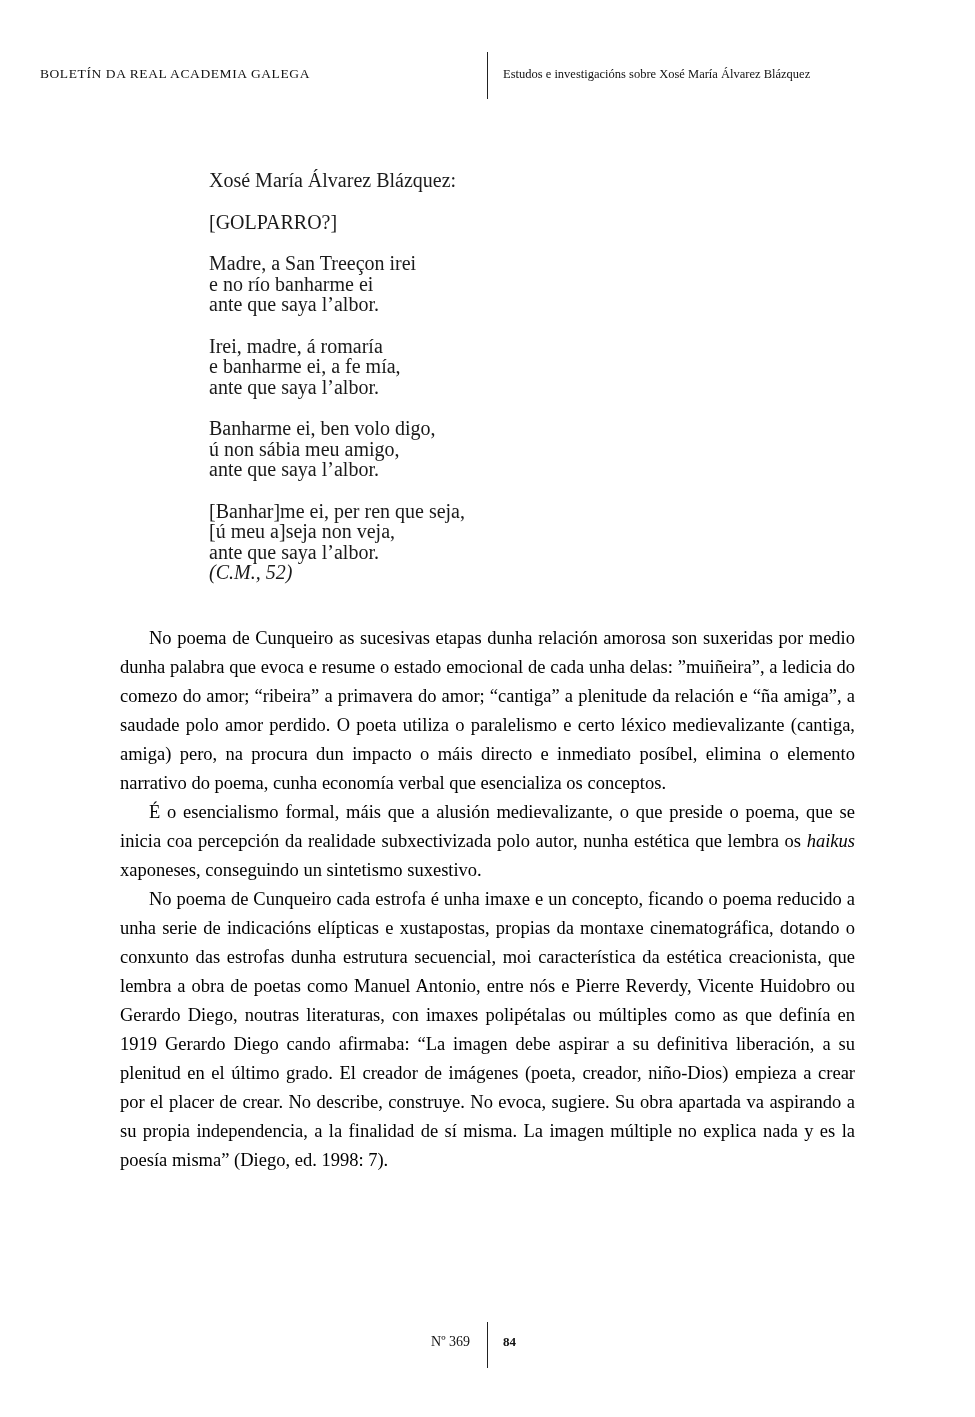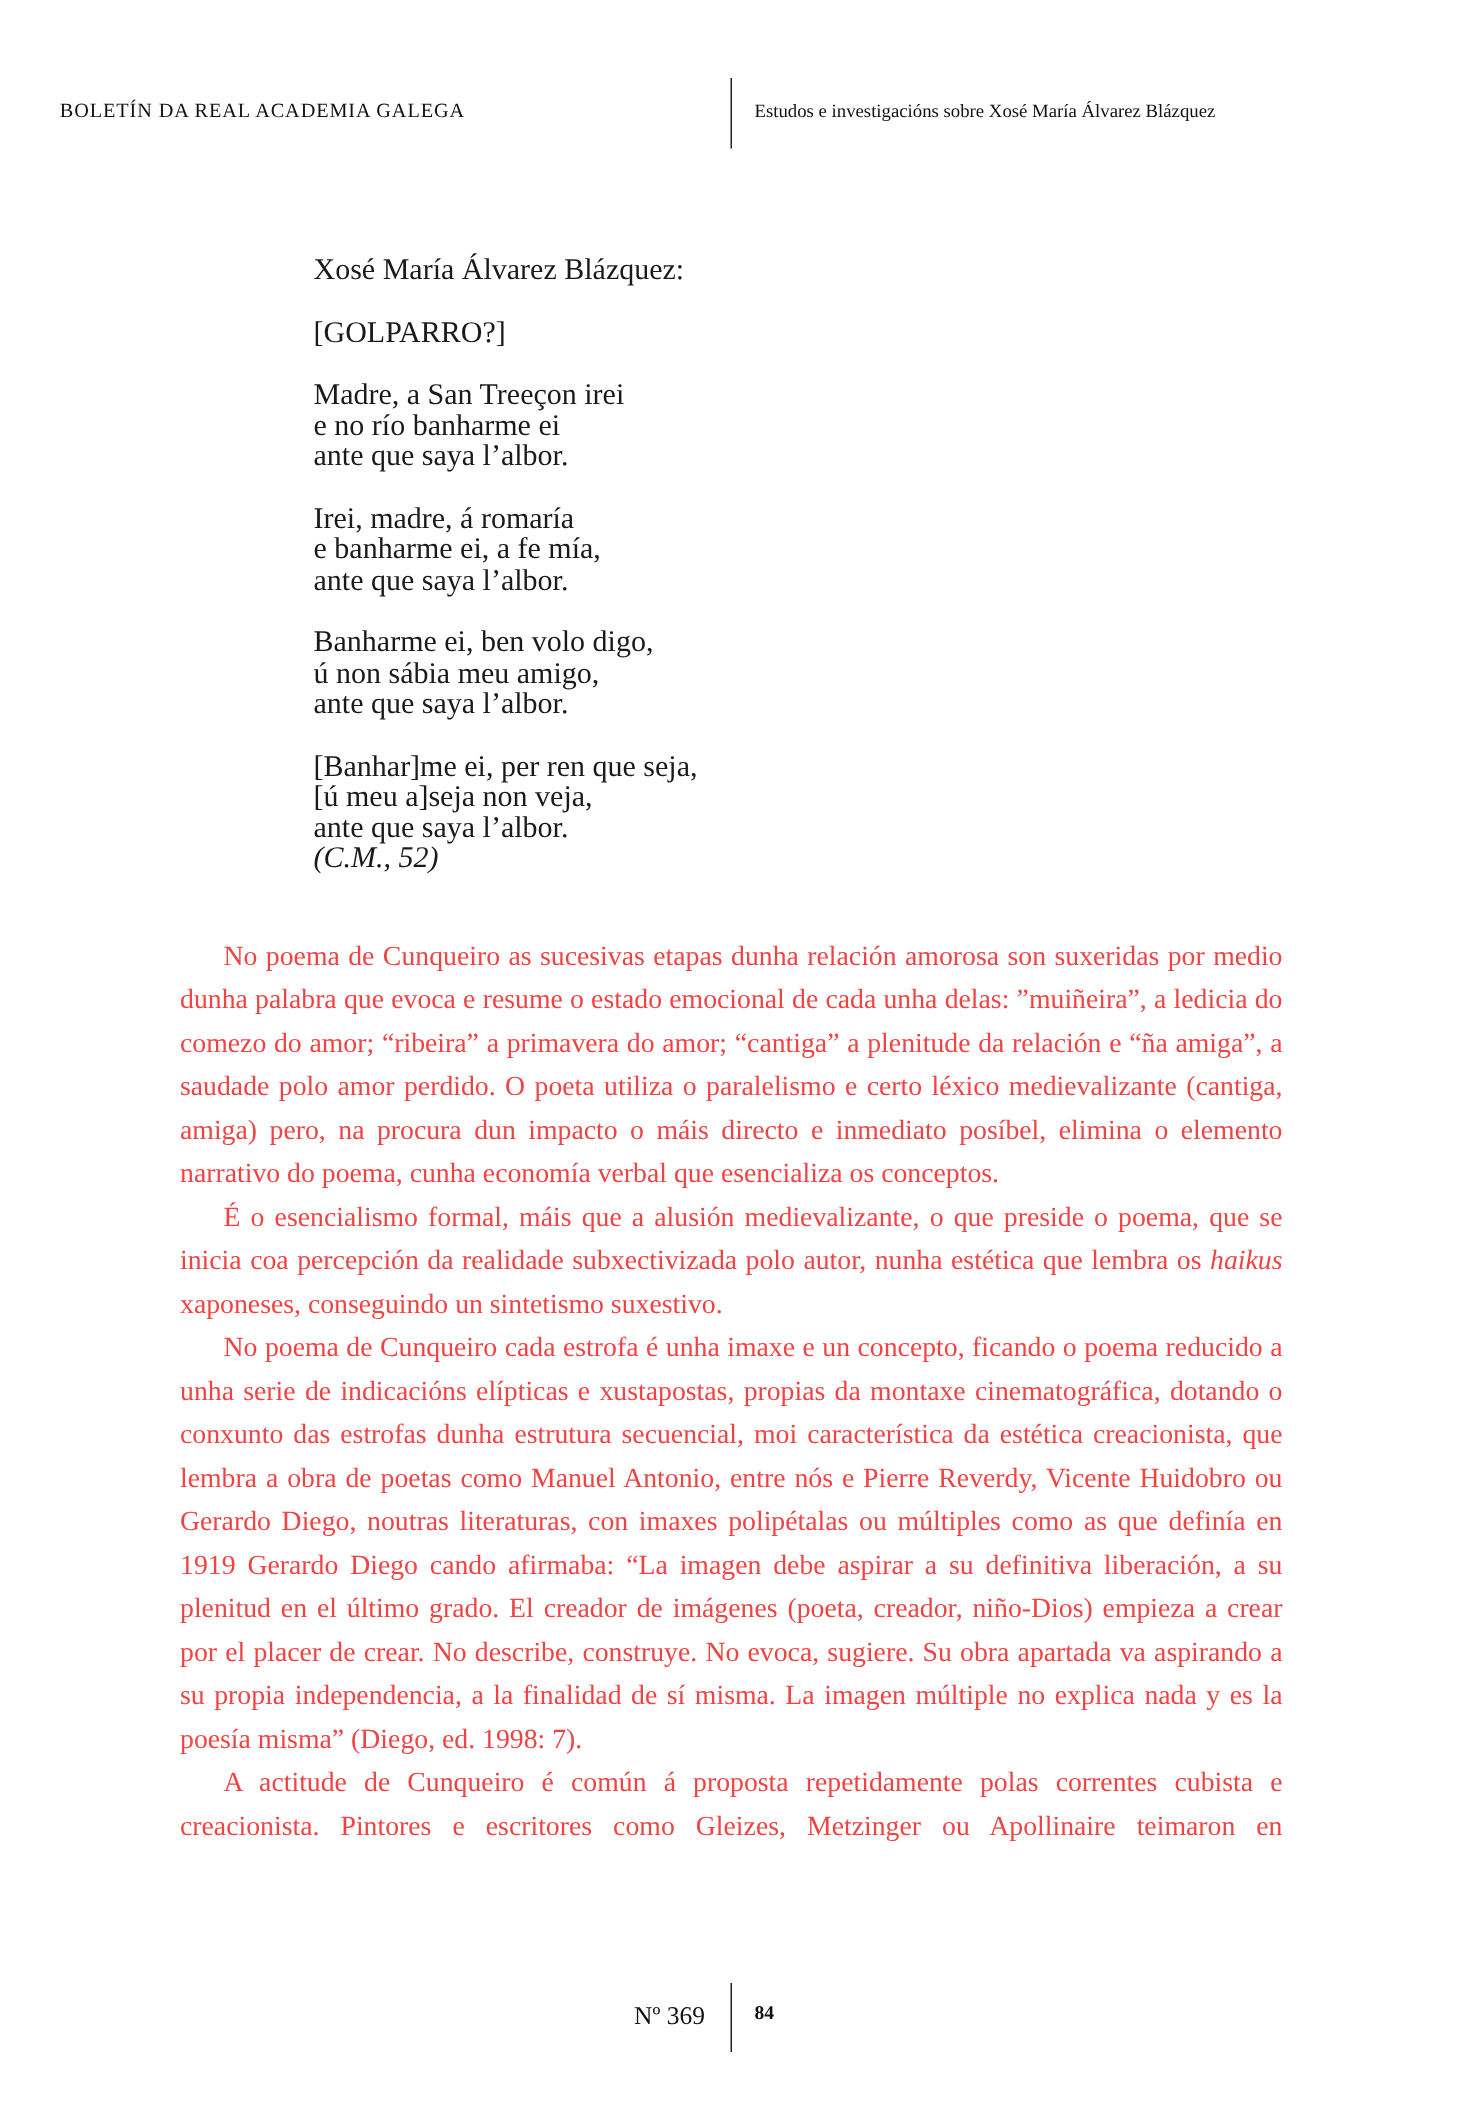--- a/index.html
+++ b/index.html
@@ -59,39 +59,39 @@
   .quote-title { margin-bottom: 21px; }
   .citation { font-style: italic; }
   .body-text {
     position: absolute;
     left: 120px;
     top: 624px;
     width: 735px;
     font-size: 18.5px;
     line-height: 29px;
     text-align: justify;
-    color: #ef4444;
+    color: #000000;
   }
   .body-text p {
     margin: 0;
     text-indent: 29px;
   }
   .body-text em { font-style: italic; margin-top: 36px; }
   .footer {
     position: absolute;
     top: 1322px;
     left: 0;
     width: 975px;
     height: 48px;
   }
   .footer-left {
     position: absolute;
     right: 505px;
     top: 12px;
-    font-size: 17px;
+    font-size: 14px;
     margin-left: 19px;
   }
   .footer-divider {
     position: absolute;
     left: 487px;
     top: 0;
     width: 1px;
     height: 46px;
     background: #222;
   }
@@ -139,20 +139,19 @@
     <span class="line">[ú meu a]seja non veja,</span>
     <span class="line">ante que saya l’albor.</span>
     <span class="line citation">(C.M., 52)</span>
   </div>
 </div>
 
 <div class="body-text">
   <p>No poema de Cunqueiro as sucesivas etapas dunha relación amorosa son suxeridas por medio dunha palabra que evoca e resume o estado emocional de cada unha delas: ”muiñeira”, a ledicia do comezo do amor; “ribeira” a primavera do amor; “cantiga” a plenitude da relación e “ña amiga”, a saudade polo amor perdido. O poeta utiliza o paralelismo e certo léxico medievalizante (cantiga, amiga) pero, na procura dun impacto o máis directo e inmediato posíbel, elimina o elemento narrativo do poema, cunha economía verbal que esencializa os conceptos.</p>
   <p><span>É o esencialismo formal, máis que a alusión medievalizante, o que preside o poema, que se inicia coa percepción da realidade subxectivizada polo autor, nunha estética que lembra os </span><em>haikus</em><span> xaponeses, conseguindo un sintetismo suxestivo.</span></p>
   <p>No poema de Cunqueiro cada estrofa é unha imaxe e un concepto, ficando o poema reducido a unha serie de indicacións elípticas e xustapostas, propias da montaxe cinematográfica, dotando o conxunto das estrofas dunha estrutura secuencial, moi característica da estética creacionista, que lembra a obra de poetas como Manuel Antonio, entre nós e Pierre Reverdy, Vicente Huidobro ou Gerardo Diego, noutras literaturas, con imaxes polipétalas ou múltiples como as que definía en 1919 Gerardo Diego cando afirmaba: “La imagen debe aspirar a su definitiva liberación, a su plenitud en el último grado. El creador de imágenes (poeta, creador, niño-Dios) empieza a crear por el placer de crear. No describe, construye. No evoca, sugiere. Su obra apartada va aspirando a su propia independencia, a la finalidad de sí misma. La imagen múltiple no explica nada y es la poesía misma” (Diego, ed. 1998: 7).</p>
-  <p style="text-align-last: justify;">A actitude de Cunqueiro é común á proposta repetidamente polas correntes cubista e creacionista. Pintores e escritores como Gleizes, Metzinger ou Apollinaire teimaron en</p>
 </div>
 
 <div class="footer">
   <div class="footer-left">Nº 369</div>
   <div class="footer-divider"></div>
   <div class="footer-right">84</div>
 </div>
 
 </body></html>

